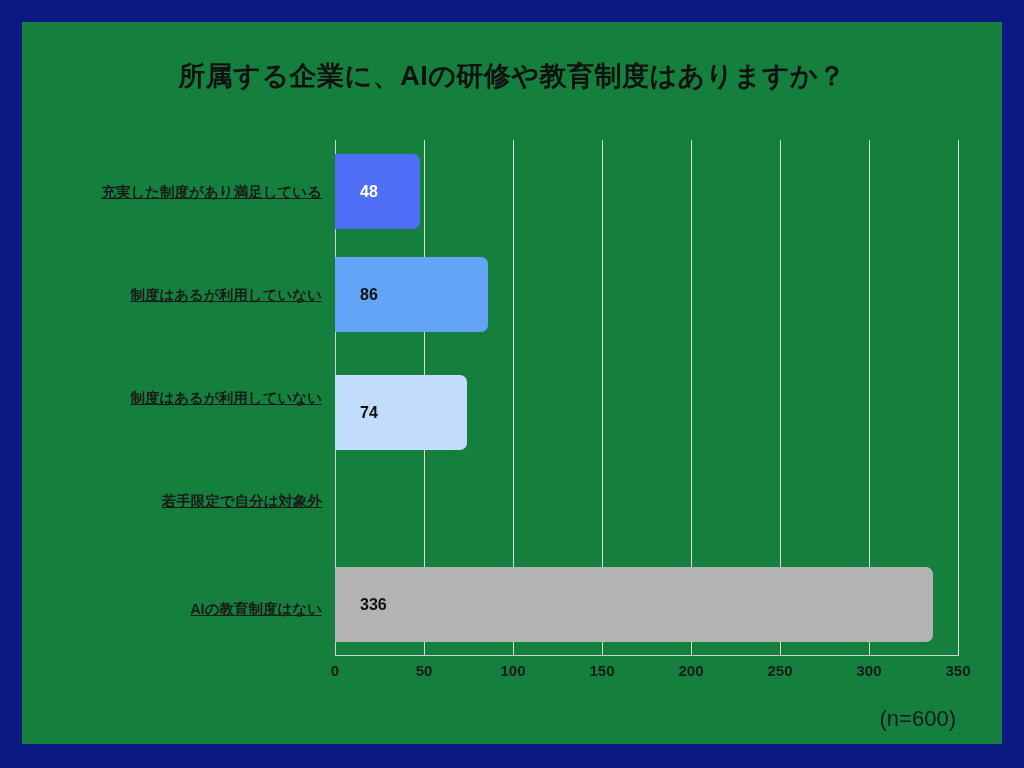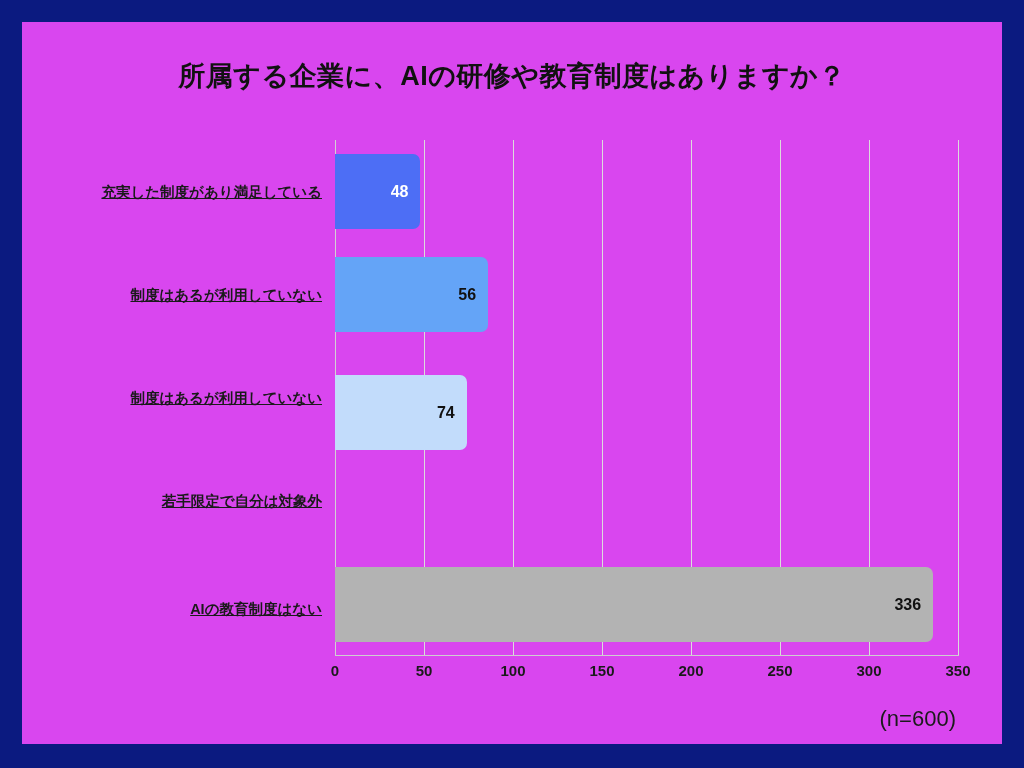--- a/index.html
+++ b/index.html
@@ -18,21 +18,21 @@
     left: 0; top: 0;
     width: 1024px; height: 768px;
     background: #0b1a80;
   }
   #panel {
     position: absolute;
     left: 22px;
     top: 22px;
     width: 980px;
     height: 722px;
-    background: #d946ef;
+    background: #15803d;
     box-sizing: border-box;
   }
   #chart-title {
     position: absolute;
     left: 0;
     top: 36px;
     width: 980px;
     text-align: center;
     font-size: 27px;
     font-weight: bold;
@@ -79,21 +79,22 @@
     border-radius: 0 7px 7px 0;
     box-sizing: border-box;
   }
   .bar-value {
     position: absolute;
     top: 0;
     height: 59px;
     line-height: 75px;
     font-size: 16px;
     font-weight: bold;
-    text-align: right;
+    text-align: left;
+    padding-left: 25px;
   }
   .cat-label {
     position: absolute;
     right: 0;
     width: 300px;
     text-align: right;
     font-size: 14.5px;
     font-weight: bold;
     color: #1a1a1a;
     white-space: nowrap;
@@ -155,21 +156,21 @@
         <div class="gridline" style="left: 356px;"></div>
         <div class="gridline" style="left: 445px;"></div>
         <div class="gridline" style="left: 534px;"></div>
         <div class="gridline" style="left: 623px;"></div>
         <div class="bar-row" style="top: 14.1px; width: 623px;">
           <div class="bar" style="width: 85.44px; background: rgb(77, 110, 245);"></div>
           <div class="bar-value" style="left: 0px; width: 73.44px; color: rgb(255, 255, 255);">48</div>
         </div>
         <div class="bar-row" style="top: 117.3px; width: 623px;">
           <div class="bar" style="width: 153.08px; background: rgb(100, 164, 247);"></div>
-          <div class="bar-value" style="left: 0px; width: 141.08px; color: rgb(17, 17, 17);">56</div>
+          <div class="bar-value" style="left: 0px; width: 141.08px; color: rgb(17, 17, 17);">86</div>
         </div>
         <div class="bar-row" style="top: 235px; width: 623px;">
           <div class="bar" style="width: 131.72px; background: rgb(194, 220, 251);"></div>
           <div class="bar-value" style="left: 0px; width: 119.72px; color: rgb(17, 17, 17);">74</div>
         </div>
         <div class="bar-row" style="top: 426.9px; width: 623px;">
           <div class="bar" style="width: 598.08px; background: rgb(179, 179, 179);"></div>
           <div class="bar-value" style="left: 0px; width: 586.08px; color: rgb(17, 17, 17);">336</div>
         </div>
       </div>

